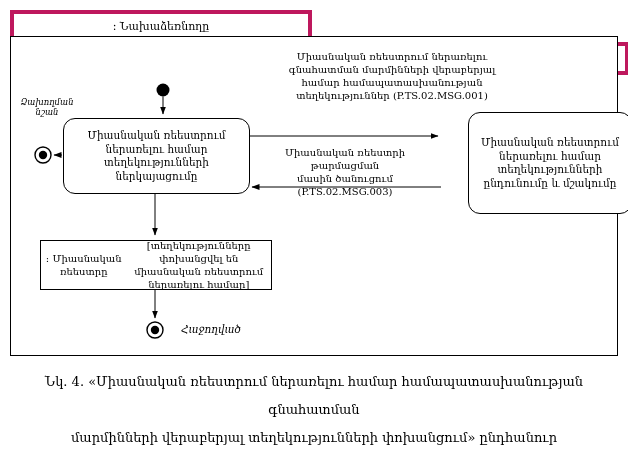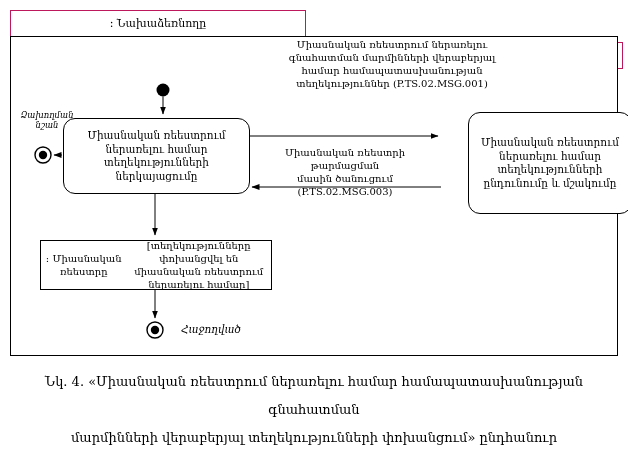--- a/index.html
+++ b/index.html
@@ -1,51 +1,51 @@
 <!DOCTYPE html>
 <html><head>
 <meta charset="utf-8">
 <style>
   html, body { margin:0; padding:0; background:#ffffff; }
   #stage {
     position:relative; width:628px; height:454px; background:#ffffff;
     font-family:"DejaVu Serif","DejaVu Sans",serif; color:#000; overflow:hidden;
   }
   .lane-head {
-    position:absolute; border:1px solid #be185d; background:#fff;
+    position:absolute; border:4px solid #be185d; background:#fff;
     display:flex; align-items:center; justify-content:center;
     font-size:11px;
   }
   .lh-left  { left:10px;  top:10px; width:294px; height:25px; }
   .lh-right { left:308px; top:10px; width:313px; height:25px;margin-top:32px; }
   .frame {
     position:absolute; left:10px; top:36px; width:606px; height:318px;
     border:1px solid #000; background:#fff;
   }
   svg.connectors { position:absolute; left:0; top:0; pointer-events:none; }
   .activity {
     position:absolute; border:1px solid #000; border-radius:12px; background:#fff;
     display:flex; align-items:center; justify-content:center;
     text-align:center; font-size:10.5px; line-height:13.5px;
   }
   .act-left  { left:63px;  top:118px; width:185px; height:74px; }
   .act-right { left:468px; top:112px; width:162px; height:100px; }
   .act-text { width:152px; }
   .msg { position:absolute; text-align:center; font-size:10px; line-height:13px; }
-  .msg1 { left:272px; top:38px;  width:240px; }
+  .msg1 { left:272px; top:50px;  width:240px; }
   .msg3 { left:250px; top:146px; width:190px; }
   .objnode {
     position:absolute; left:40px; top:240px; width:230px; height:48px;
     border:1px solid #000; background:#fff;
     display:flex; align-items:center; justify-content:center;
     text-align:center; font-size:10px; line-height:13px;
   }
   .objstate { width:214px; }
   .small-label { position:absolute; font-style:italic; }
-  .fail-label { left:18px; top:110px; width:58px; font-size:8.5px; line-height:10px; text-align:center; }
+  .fail-label { left:18px; top:97px; width:58px; font-size:8.5px; line-height:10px; text-align:center; }
   .success-label { left:181px; top:307px; font-size:10.5px;margin-top:16px; }
   .caption { position:absolute; left:34px; top:368px; width:560px; text-align:center; font-size:13px; }
   .caption div { line-height:28px; }
 </style>
 </head>
 <body>
 
 <div id="stage">
 
   <div class="lane-head lh-left">

